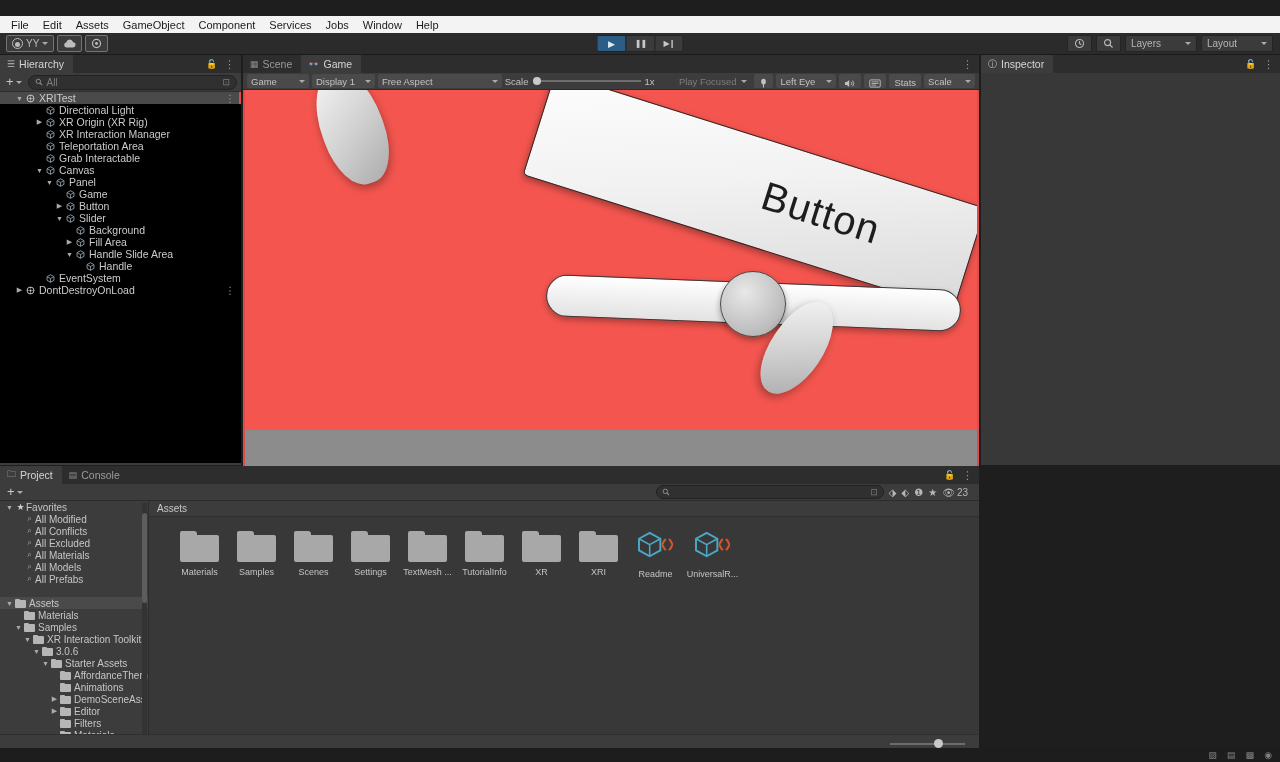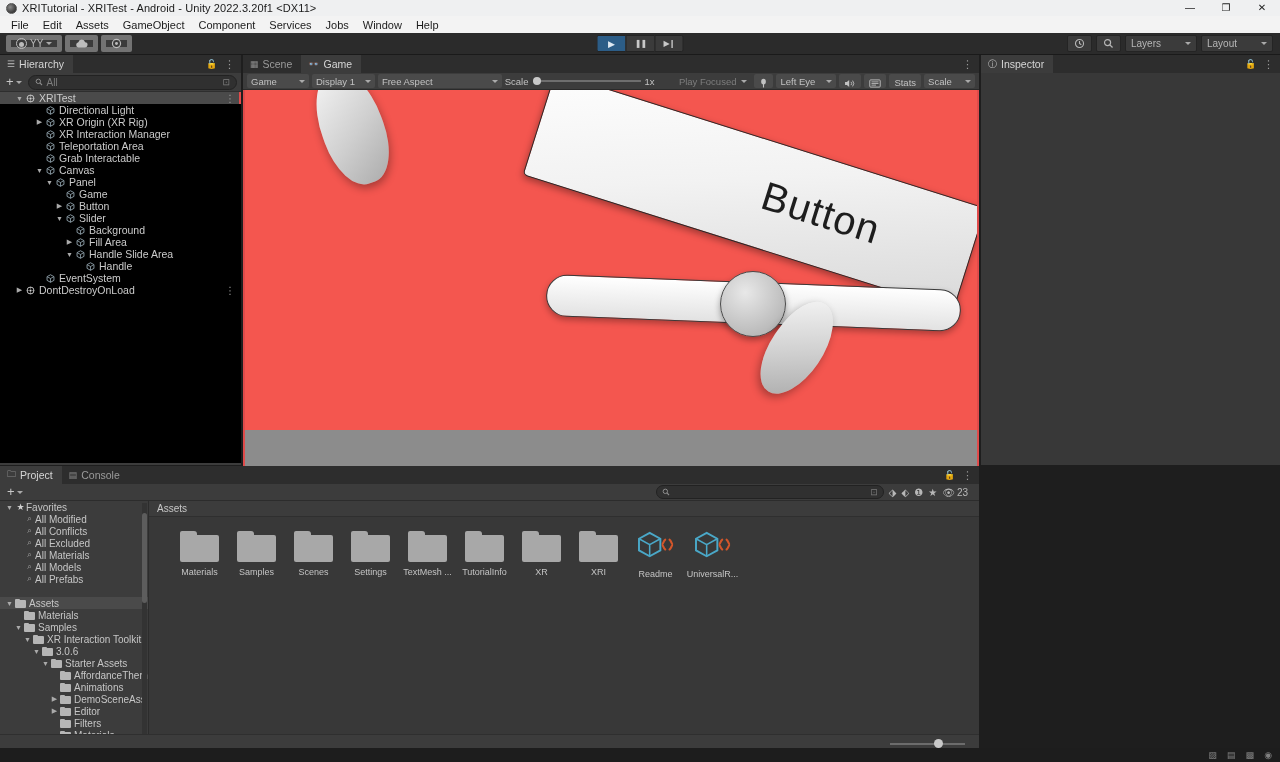--- a/index.html
+++ b/index.html
@@ -42,21 +42,21 @@
   }
 
   
   .toolbar {
     position: absolute; top: 33px; left: 0; width: 1280px; height: 22px;
     background: #2b2b2b; display: flex; align-items: center;
     border-bottom: 1px solid #1a1a1a;
   }
   .tool-left { display: flex; align-items: center; gap: 3px; padding-left: 6px; }
   .tb-pill {
-    height: 17px; background: #3b3b3b; border: 5px solid #737373; border-radius: 2px;
+    height: 17px; background: #3b3b3b; border: 1px solid #737373; border-radius: 2px;
     display: flex; align-items: center; gap: 3px; padding: 0 5px; color: #b8b8b8; font-size: 10px;
   }
   .avatar-circle {
     width: 11px; height: 11px; border-radius: 50%;
     border: 1.3px solid #bbb; position: relative; flex: none;
   }
   .avatar-circle::after {
     content:""; position:absolute; left:2px; top:3px; width:5px; height:5px;
     border-radius:50%; background:#bbb;
   }
@@ -262,29 +262,20 @@
     background: #1d1d1d; display: flex; align-items: center; justify-content: flex-end;
     gap: 10px; padding-right: 8px;
   }
   .tray-ico { color: #9a9a9a; font-size: 9px; opacity: .8; }
 </style>
 </head>
 <body>
 
 <div id="app">
 
-  <div class="titlebar">
-    <div class="tb-icon"></div>
-    <div class="tb-title">XRITutorial - XRITest - Android - Unity 2022.3.20f1 &lt;DX11&gt;</div>
-    <div class="tb-controls">
-      <div class="tb-btn">—</div>
-      <div class="tb-btn">❐</div>
-      <div class="tb-btn close">✕</div>
-    </div>
-  </div>
 
   <div class="menubar">
     <div class="menu-item">File</div>
     <div class="menu-item">Edit</div>
     <div class="menu-item">Assets</div>
     <div class="menu-item">GameObject</div>
     <div class="menu-item">Component</div>
     <div class="menu-item">Services</div>
     <div class="menu-item">Jobs</div>
     <div class="menu-item">Window</div>

